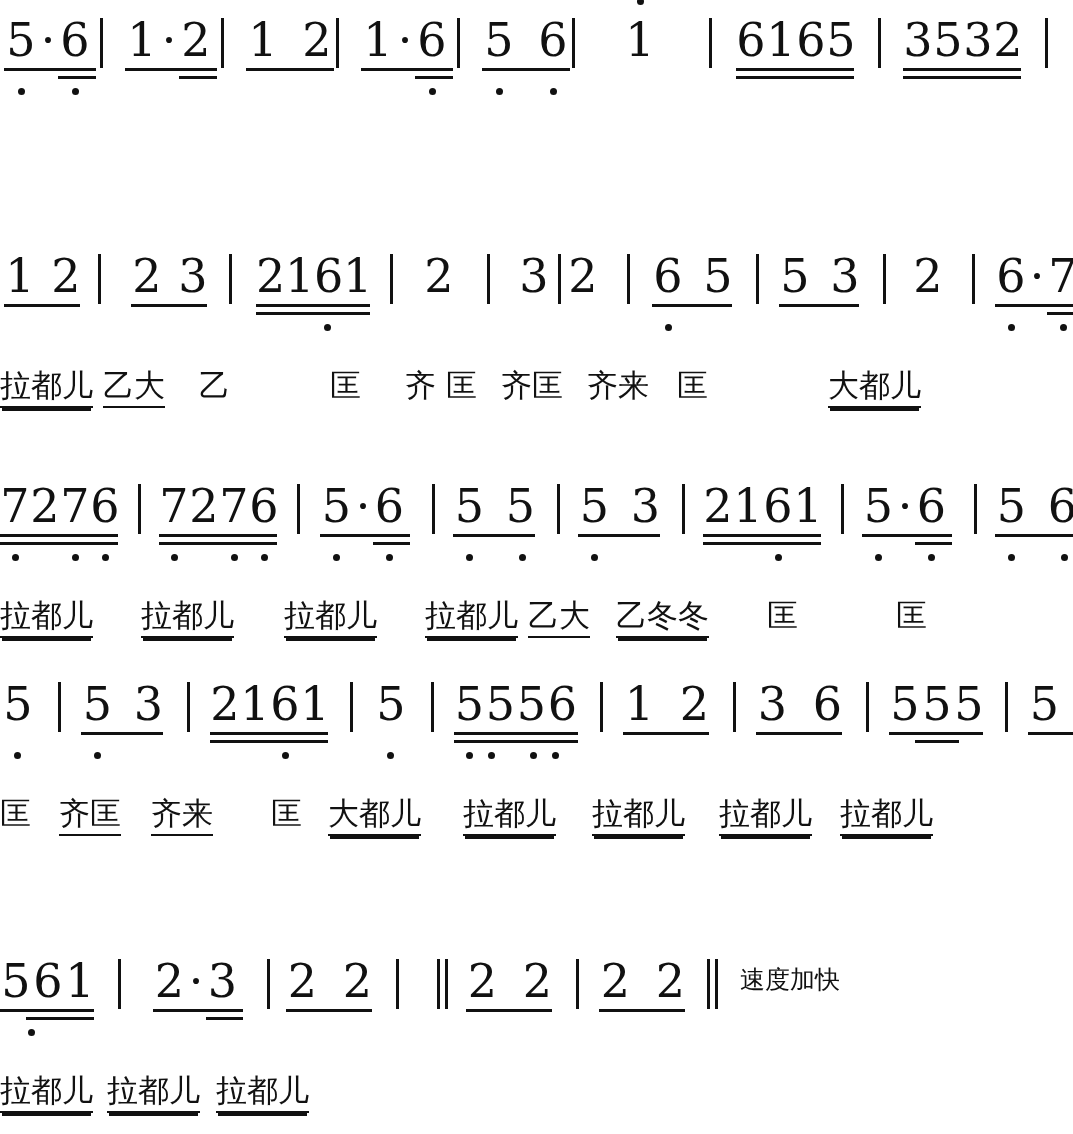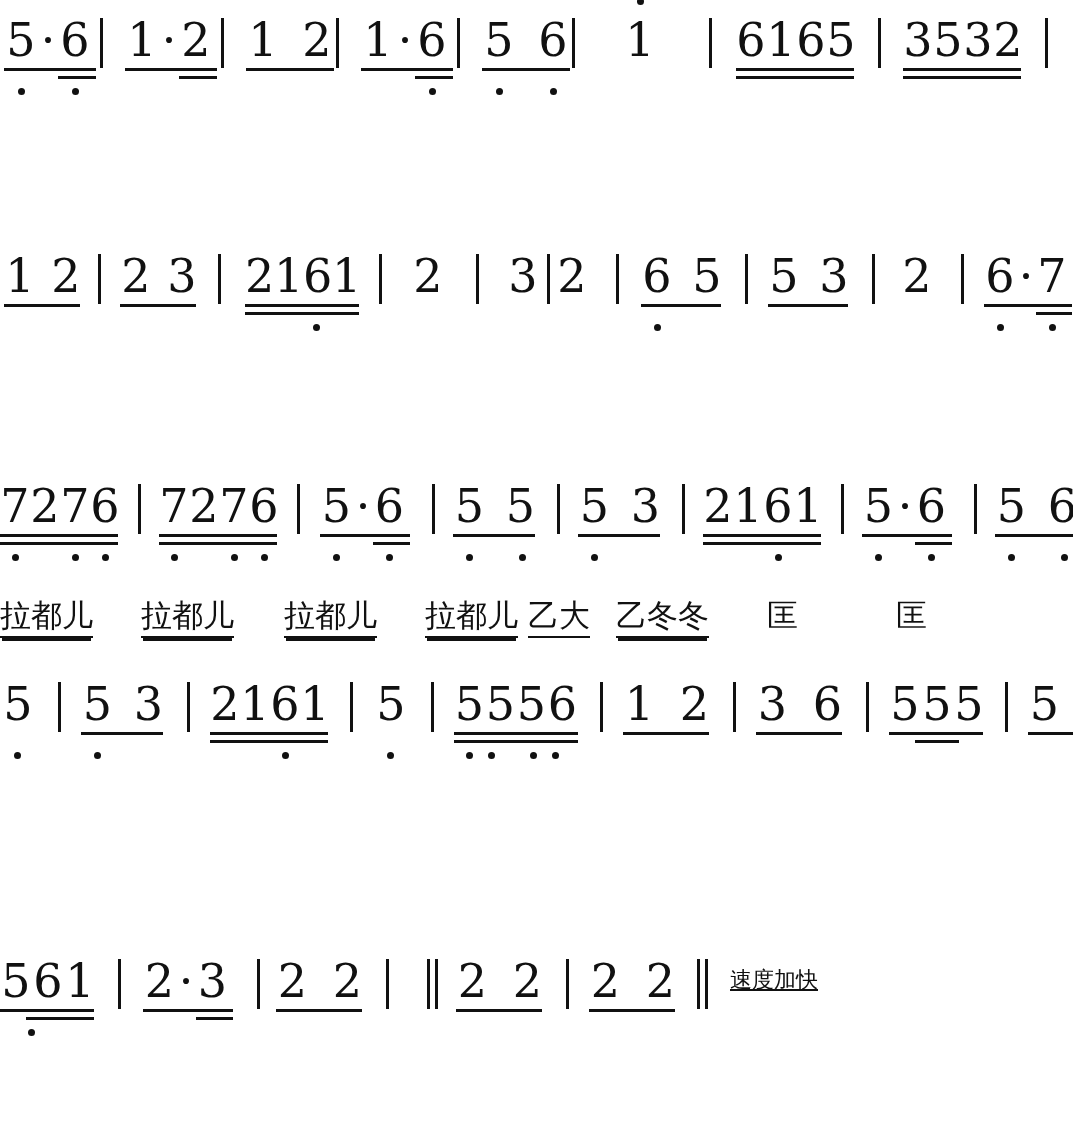--- a/index.html
+++ b/index.html
@@ -100,21 +100,21 @@
     line-height:42px;
     vertical-align:top;
     white-space:nowrap;
     position:relative;
   }
   .ly.u1{border-bottom:2px solid #111;}
   .ly.u2{border-bottom:2px solid #111;box-shadow:0 5px 0 -2px #111;}
   .tempo{
     display:inline-block;
     font-family:"DejaVu Sans","Liberation Sans",sans-serif;
-    font-size:22px;line-height:50px;vertical-align:top;text-decoration:underline;
+    font-size:25px;line-height:50px;vertical-align:top;
   }
 </style>
 </head>
 <body>
 
 <div class="sheet">
 
   <div class="system" style="top:14px">
     <div class="notes">
 
@@ -215,21 +215,21 @@
       
       <span class="grp" style="width:80px;margin-left:4px">
         <span class="num" style="width:32px">1</span><span class="sp" style="width:14px"></span><span class="num" style="width:32px">2</span>
         <span class="beams">
             <span class="beam" style="left:0;top:54px;width:76px"></span>
           </span>
       </span>
       <span class="bar" style="margin-left:14px"></span>
 
       
-      <span class="grp" style="width:80px;margin-left:19px">
+      <span class="grp" style="width:80px;margin-left:30px">
         <span class="num" style="width:32px">2</span><span class="sp" style="width:14px"></span><span class="num" style="width:32px">3</span>
         <span class="beams">
             <span class="beam" style="left:0;top:54px;width:76px"></span>
           </span>
       </span>
       <span class="bar" style="margin-left:18px"></span>
 
       
       <span class="grp" style="width:116px;margin-left:24px">
         <span class="num" style="width:29px">2</span><span class="num" style="width:29px">1</span><span class="num" style="width:29px">6</span><span class="num" style="width:29px">1</span>
@@ -300,20 +300,32 @@
           <span class="odot" style="left:65px;top:74px"></span>
         </span>
       </span>
       
 
       
       
       
     </div>
 
+    <div class="lyrics" style="margin-top:18px">
+      <span class="ly u2" style="margin-left:0px">拉都儿</span>
+      <span class="ly u1" style="margin-left:10px">乙大</span>
+      <span class="ly" style="margin-left:34px">乙</span>
+      <span class="ly" style="margin-left:100px">匡</span>
+      <span class="ly" style="margin-left:44px">齐</span>
+      <span class="ly" style="margin-left:10px">匡</span>
+      <span class="ly" style="margin-left:24px">齐匡</span>
+      <span class="ly" style="margin-left:24px">齐来</span>
+      <span class="ly" style="margin-left:28px">匡</span>
+      <span class="ly u2" style="margin-left:120px">大都儿</span>
+    </div>
   </div>
 
   <div class="system" style="top:480px">
     <div class="notes">
 
       
       <span class="grp" style="width:120px;margin-left:0px">
         <span class="num" style="width:30px">7</span><span class="num" style="width:30px">2</span><span class="num" style="width:30px">7</span><span class="num" style="width:30px">6</span>
         <span class="beams">
           <span class="beam" style="left:0;top:54px;width:118px"></span>
@@ -527,40 +539,51 @@
       
       <span class="grp" style="width:90px;margin-left:20px">
         <span class="num" style="width:33px">5</span><span class="sp" style="width:22px"></span>
         <span class="beams">
             <span class="beam" style="left:0;top:54px;width:86px"></span>
           </span>
       </span>
       
     </div>
 
+    <div class="lyrics" style="margin-top:18px">
+      <span class="ly" style="margin-left:0px">匡</span>
+      <span class="ly u1" style="margin-left:28px">齐匡</span>
+      <span class="ly u1" style="margin-left:30px">齐来</span>
+      <span class="ly" style="margin-left:58px">匡</span>
+      <span class="ly u2" style="margin-left:26px">大都儿</span>
+      <span class="ly u2" style="margin-left:42px">拉都儿</span>
+      <span class="ly u2" style="margin-left:36px">拉都儿</span>
+      <span class="ly u2" style="margin-left:34px">拉都儿</span>
+      <span class="ly u2" style="margin-left:28px">拉都儿</span>
+    </div>
   </div>
 
   <div class="system" style="top:955px">
     <div class="notes">
 
       
       <span class="grp" style="width:96px;margin-left:0px">
         <span class="num" style="width:32px">5</span><span class="num" style="width:32px">6</span><span class="num" style="width:32px">1</span>
         <span class="beams">
           <span class="beam" style="left:0;top:54px;width:94px"></span>
           <span class="beam" style="left:26px;top:62px;width:68px"></span>
         </span>
         <span class="odots">
             <span class="odot" style="left:28px;top:74px"></span>
           </span>
       </span>
       <span class="bar" style="margin-left:22px"></span>
 
       
-      <span class="grp" style="width:94px;margin-left:22px">
+      <span class="grp" style="width:94px;margin-left:32px">
         <span class="num" style="width:33px">2</span><span class="dotaug">·</span><span class="num" style="width:33px">3</span>
         <span class="beams">
           <span class="beam" style="left:0;top:54px;width:90px"></span>
           <span class="beam" style="left:53px;top:62px;width:37px"></span>
         </span>
       </span>
       <span class="bar" style="margin-left:20px"></span>
 
       
       <span class="grp" style="width:90px;margin-left:16px">
@@ -590,15 +613,20 @@
             <span class="beam" style="left:0;top:54px;width:86px"></span>
           </span>
       </span>
 
       
       <span class="dbar" style="margin-left:18px"></span>
 
       <span class="tempo" style="margin-left:22px">速度加快</span>
     </div>
 
+    <div class="lyrics" style="margin-top:18px">
+      <span class="ly u2" style="margin-left:0px">拉都儿</span>
+      <span class="ly u2" style="margin-left:14px">拉都儿</span>
+      <span class="ly u2" style="margin-left:16px">拉都儿</span>
+    </div>
   </div>
 
 </div>
 
 </body></html>

